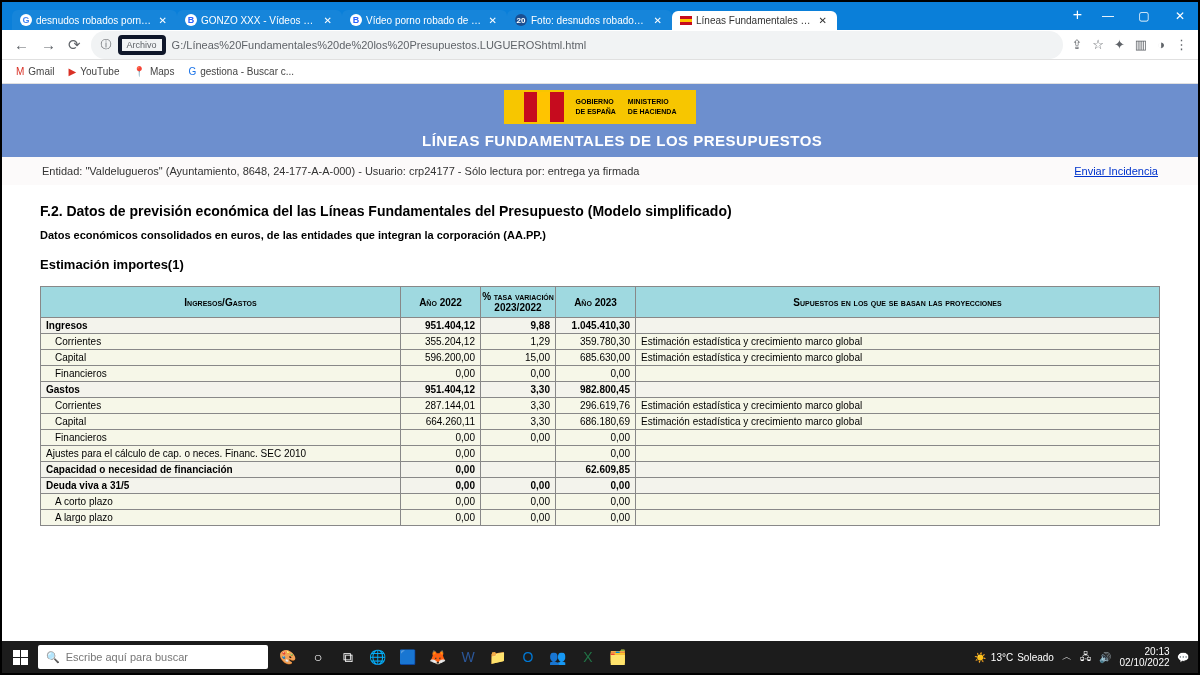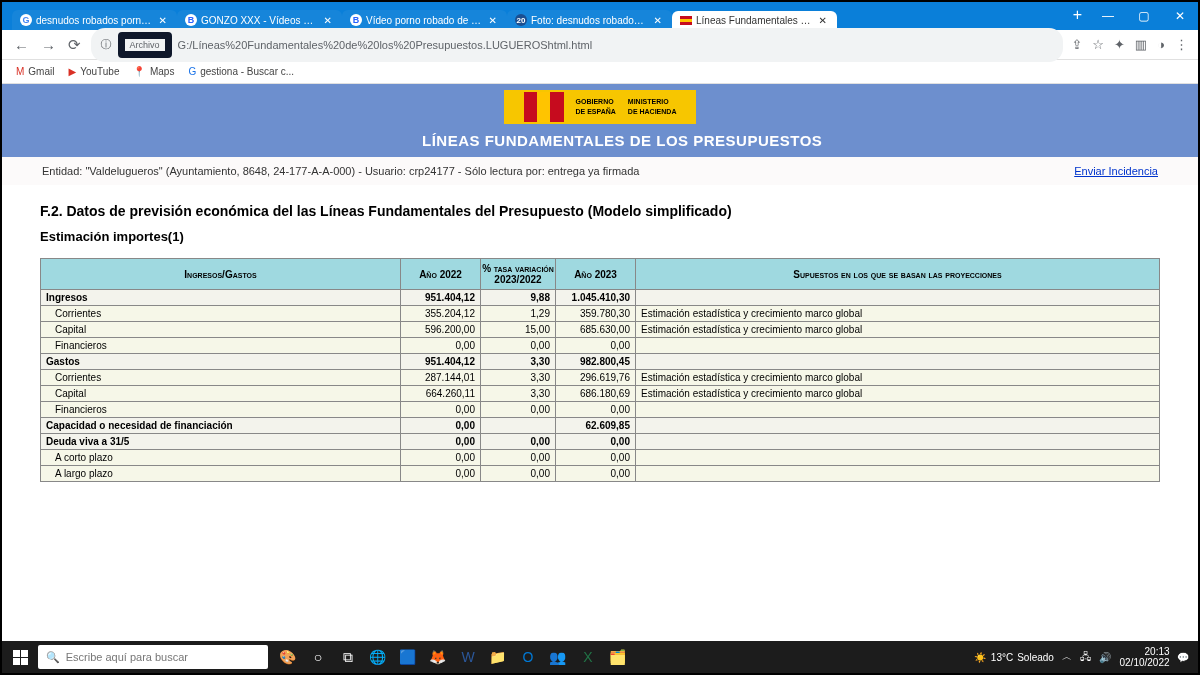--- a/index.html
+++ b/index.html
@@ -15,21 +15,21 @@
   .tab-title { overflow: hidden; white-space: nowrap; text-overflow: ellipsis; flex: 1; }
   .tab-close { font-size: 10px; cursor: pointer; padding: 0 2px; }
   .newtab { color: #fff; padding: 4px 8px; font-size: 16px; cursor: pointer; }
   .winctrls { display: flex; }
   .winctrl { width: 36px; display: flex; align-items: center; justify-content: center; color: #fff; cursor: pointer; font-size: 12px; }
   
   
   .addrbar { background: #fff; height: 30px; display: flex; align-items: center; gap: 8px; padding: 0 10px; border-bottom: 1px solid #e0e0e0; }
   .navbtn { color: #5f6368; cursor: pointer; font-size: 15px; padding: 2px; }
   .urlbox { flex: 1; display: flex; align-items: center; gap: 6px; background: #f1f3f4; border-radius: 14px; padding: 4px 10px; font-size: 11px; color: #5f6368; }
-  .url-file { padding: 1px 5px; border: 7px solid #0f172a; border-radius: 4px; font-size: 9px; }
+  .url-file { padding: 1px 5px; border: 4px solid #0f172a; border-radius: 4px; font-size: 9px; }
   .righticons { display: flex; gap: 10px; color: #5f6368; font-size: 13px; }
   
   
   .bookmarks { background: #fff; height: 24px; display: flex; align-items: center; gap: 14px; padding: 0 14px; border-bottom: 1px solid #e0e0e0; font-size: 10px; color: #444; }
   .bookmark { display: flex; align-items: center; gap: 4px; cursor: pointer; }
   
   
   .page { overflow: auto; height: 560px; }
   .banner { background: #6d8fce; color: #fff; padding: 6px 0 0 0; display: flex; flex-direction: column; align-items: center; }
   .banner-top { background: #f7c600; padding: 2px 20px; display: flex; align-items: center; gap: 12px; }
@@ -165,20 +165,21 @@
       </div>
     </div>
     <div class="banner-title">LÍNEAS FUNDAMENTALES DE LOS PRESUPUESTOS</div>
   </div>
   <div class="infoband">
     <span>Entidad: "Valdelugueros" (Ayuntamiento, 8648, 24-177-A-A-000) - Usuario: crp24177 - Sólo lectura por: entrega ya firmada</span>
     <a>Enviar Incidencia</a>
   </div>
   <div class="content">
     <div class="h-section">F.2. Datos de previsión económica del las Líneas Fundamentales del Presupuesto (Modelo simplificado)</div>
+    <div class="h-sub">Datos económicos consolidados en euros, de las entidades que integran la corporación (AA.PP.)</div>
     <div class="h-est">Estimación importes(1)</div>
     <table class="data">
       <thead>
         <tr>
           <th class="col-label">Ingresos/Gastos</th>
           <th class="col-y">Año 2022</th>
           <th class="col-pct">% tasa variación 2023/2022</th>
           <th class="col-y">Año 2023</th>
           <th class="col-sup">Supuestos en los que se basan las proyecciones</th>
         </tr>
@@ -233,20 +234,27 @@
             <td class="num">686.180,69</td>
             <td class="lbl">Estimación estadística y crecimiento marco global</td>
           </tr>
           <tr>
             <td class="lbl indent">Financieros</td>
             <td class="num">0,00</td>
             <td class="num">0,00</td>
             <td class="num">0,00</td>
             <td class="lbl"></td>
           </tr>
+          <tr>
+            <td class="lbl">Ajustes para el cálculo de cap. o neces. Financ. SEC 2010</td>
+            <td class="num">0,00</td>
+            <td class="num"></td>
+            <td class="num">0,00</td>
+            <td class="lbl"></td>
+          </tr>
           <tr class="bold">
             <td class="lbl">Capacidad o necesidad de financiación</td>
             <td class="num">0,00</td>
             <td class="num"></td>
             <td class="num">62.609,85</td>
             <td class="lbl"></td>
           </tr>
           <tr class="bold">
             <td class="lbl">Deuda viva a 31/5</td>
             <td class="num">0,00</td>

